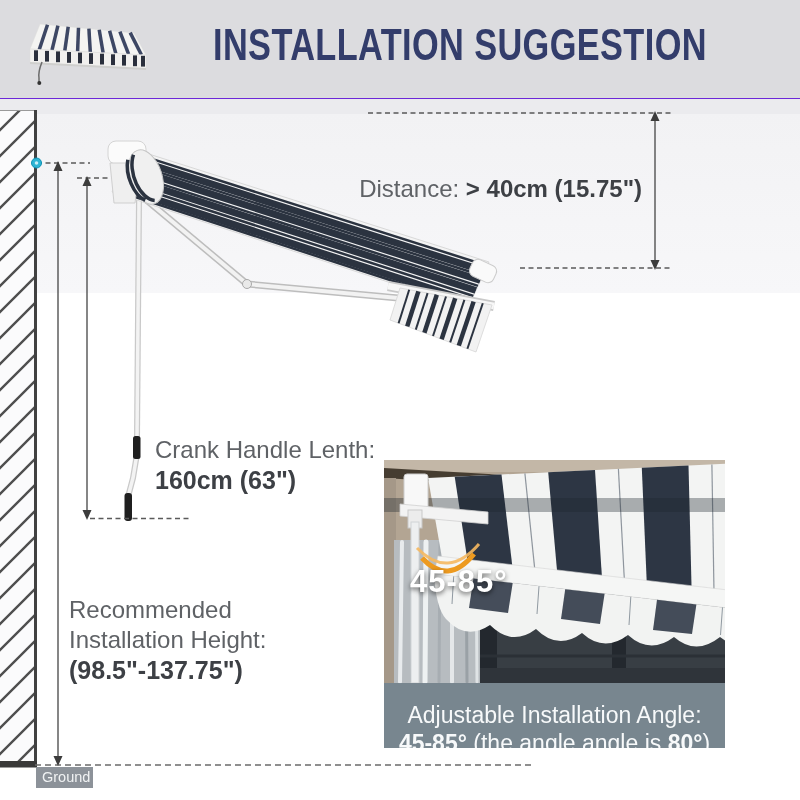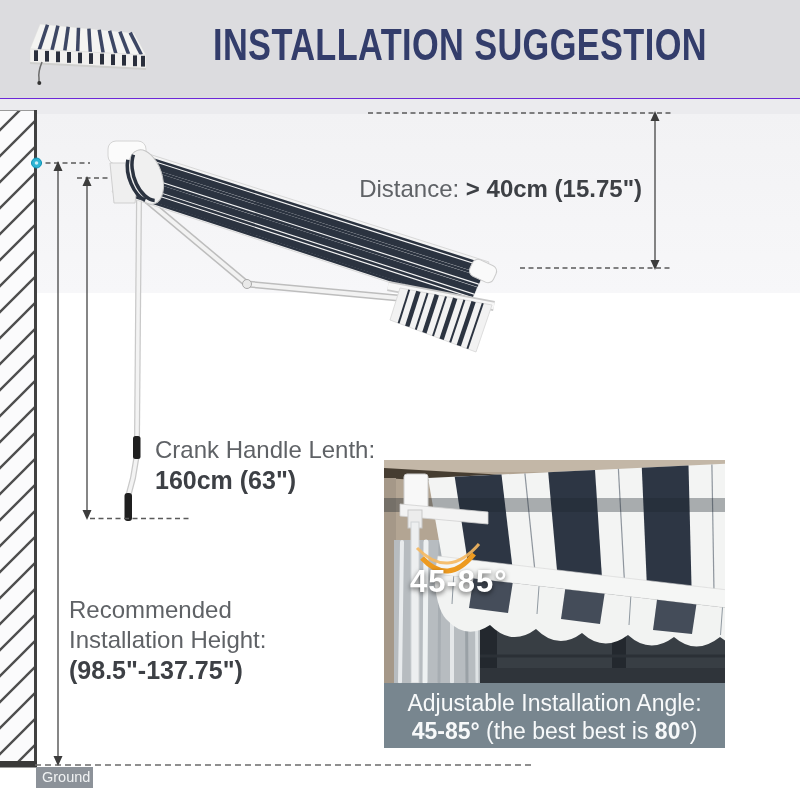--- a/index.html
+++ b/index.html
@@ -29,21 +29,21 @@
   .ground-label{position:absolute;left:36px;top:767px;width:57px;height:21px;
           background:#8c9299;color:#f0f2f3;font-size:14.5px;line-height:21px;
           padding-left:6px;box-sizing:border-box;}
   
   .inset{position:absolute;left:384px;top:460px;width:341px;height:288px;overflow:hidden;}
   .inset svg{position:absolute;left:0;top:0;}
   .angle-badge{position:absolute;left:26px;top:104px;font-size:31px;font-weight:600;
           color:#ffffff;letter-spacing:1px;text-shadow:0 2px 5px rgba(0,0,0,.6);}
   .caption{position:absolute;left:0;bottom:0;width:100%;height:65px;
           background:rgba(117,132,142,.95);color:#f7f9fa;text-align:center;
-          font-size:23px;line-height:28px;padding-top:6px;box-sizing:border-box;}
+          font-size:23px;line-height:28px;padding-top:18px;box-sizing:border-box;}
   .caption b{font-weight:700;}
 </style>
 </head>
 <body>
 
 <div class="header">
   <svg class="thumb" viewBox="0 0 128 78">
     <polygon points="18,12 112,21 124,43 8,37" fill="#f4f4f2" stroke="#dcdcda" stroke-width="0.5"></polygon>
     <g stroke="#3d4764" stroke-width="3.5">
       <line x1="25.5" y1="12.7" x2="17.3" y2="37.5"></line>
@@ -250,15 +250,15 @@
     <polygon points="16,44 104,52 104,64 16,56" fill="#f3f3f3" stroke="#d0d0d0" stroke-width="0.8"></polygon>
     <rect x="24" y="50" width="14" height="18" fill="#ececec" stroke="#c9c9c9"></rect>
     <rect x="27" y="62" width="8" height="161" fill="#edeff0" stroke="#d0d3d5"></rect>
 
     <path d="M33,88 Q64,120 95,84" fill="none" stroke="#f5b860" stroke-width="3" opacity="0.9"></path>
     <path d="M38,98 Q64,126 90,94" fill="none" stroke="#ed9a1f" stroke-width="5"></path>
   </svg>
   <div class="angle-badge">45-85°</div>
   <div class="caption">
     <div>Adjustable Installation Angle:</div>
-    <div><b>45-85°</b><span> (the best best is </span><b>80°</b><span>)</span></div>
+    <div><b>45-85°</b><span> (the angle angle is </span><b>80°</b><span>)</span></div>
   </div>
 </div>
 
 </body></html>

